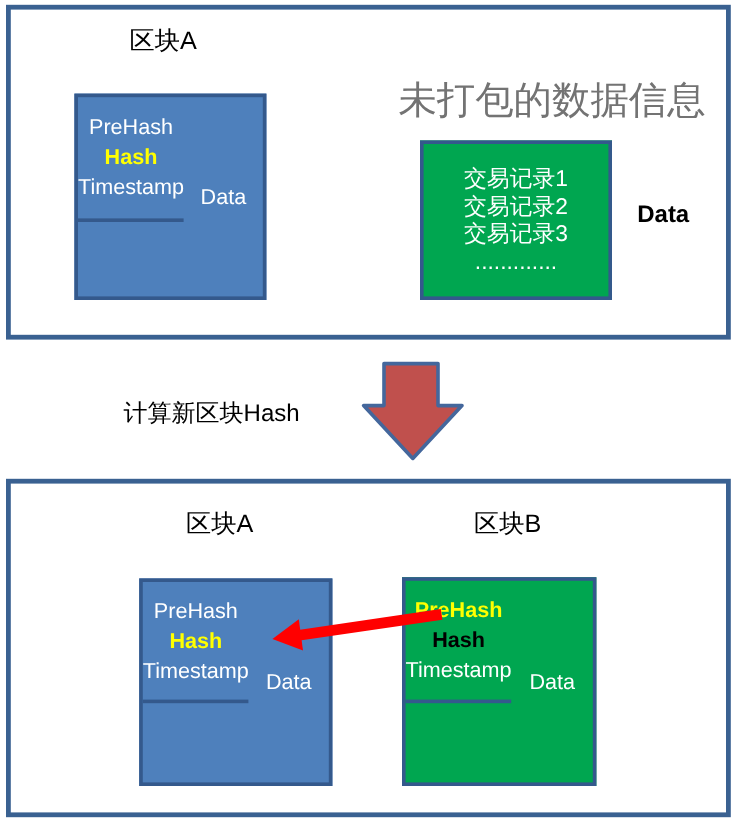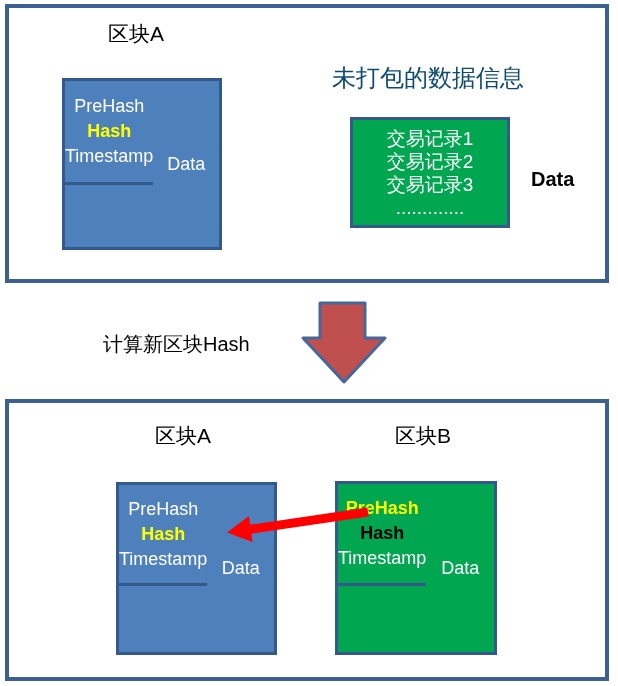--- a/index.html
+++ b/index.html
@@ -23,22 +23,22 @@
   #panel-bottom { top: 399px; height: 282px; }
 
   .block-title {
     position: absolute;
     font-size: 21px;
     color: #000;
     white-space: nowrap;
   }
   .heading {
     position: absolute;
-    font-size: 24px;
-    color: #0c4a6e;
+    font-size: 32px;
+    color: #737373;
     white-space: nowrap;
   }
   .caption {
     position: absolute;
     font-size: 20px;
     color: #000;
     white-space: nowrap;
   }
 
   .block {
@@ -71,21 +71,21 @@
     line-height: 25px;
     white-space: nowrap;
   }
   .t-white  { color: #ffffff; }
   .t-yellow { color: var(--hash_highlight, #FFFF00); font-weight: bold; }
   .t-black  { color: #000000; font-weight: bold; }
 
   #tx-box {
     position: absolute;
     left: 341px; top: 109px;
-    width: 160px; height: 111px;
+    width: 160px; height: 133px;
     background: var(--green_fill, #00A650);
     border: 3px solid var(--block_border, #34598C);
     display: flex;
     flex-direction: column;
     align-items: center;
     justify-content: center;
   }
   #tx-box .txline {
     color: #ffffff;
     font-size: 19px;

